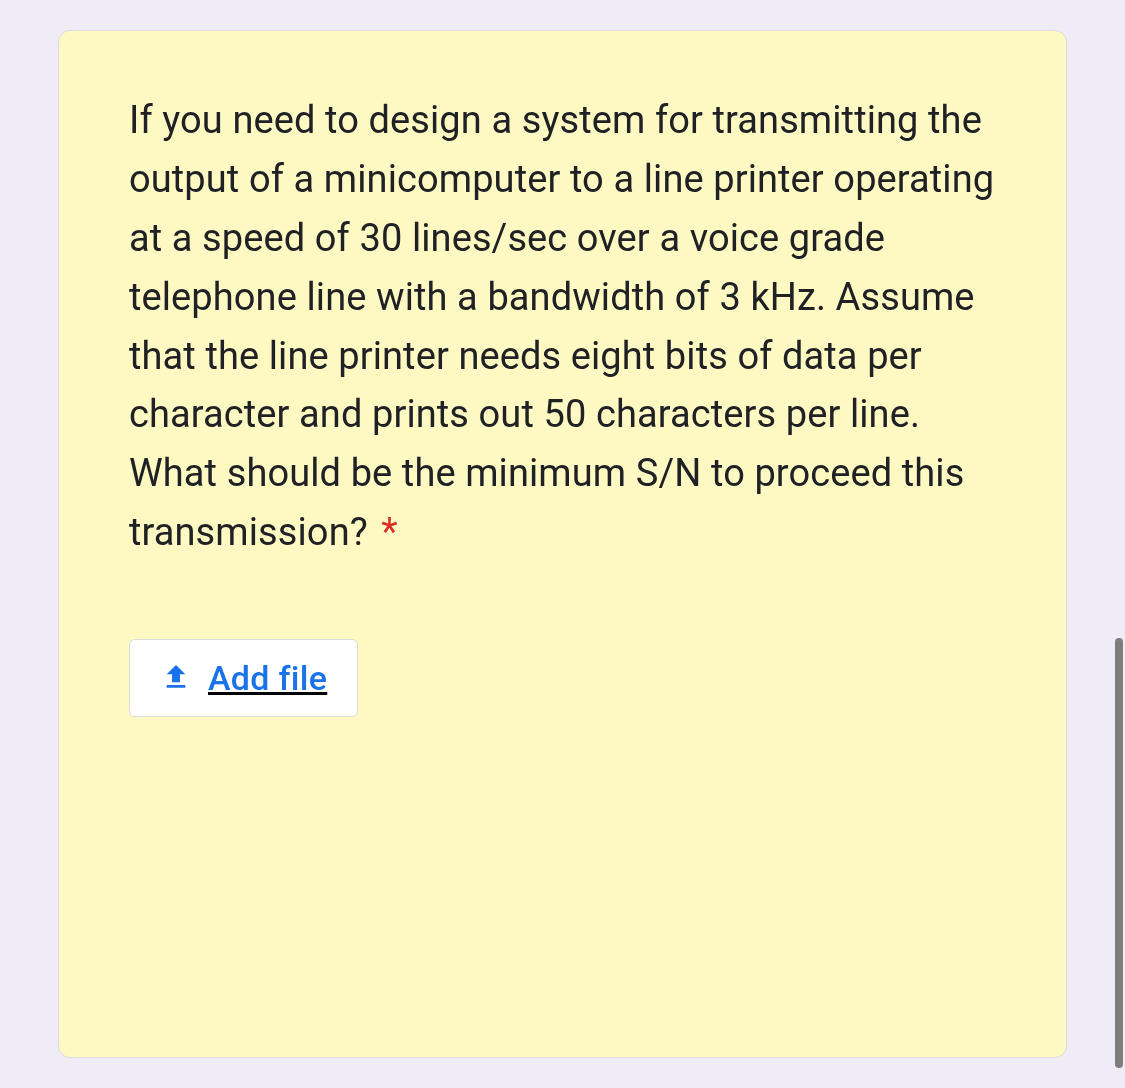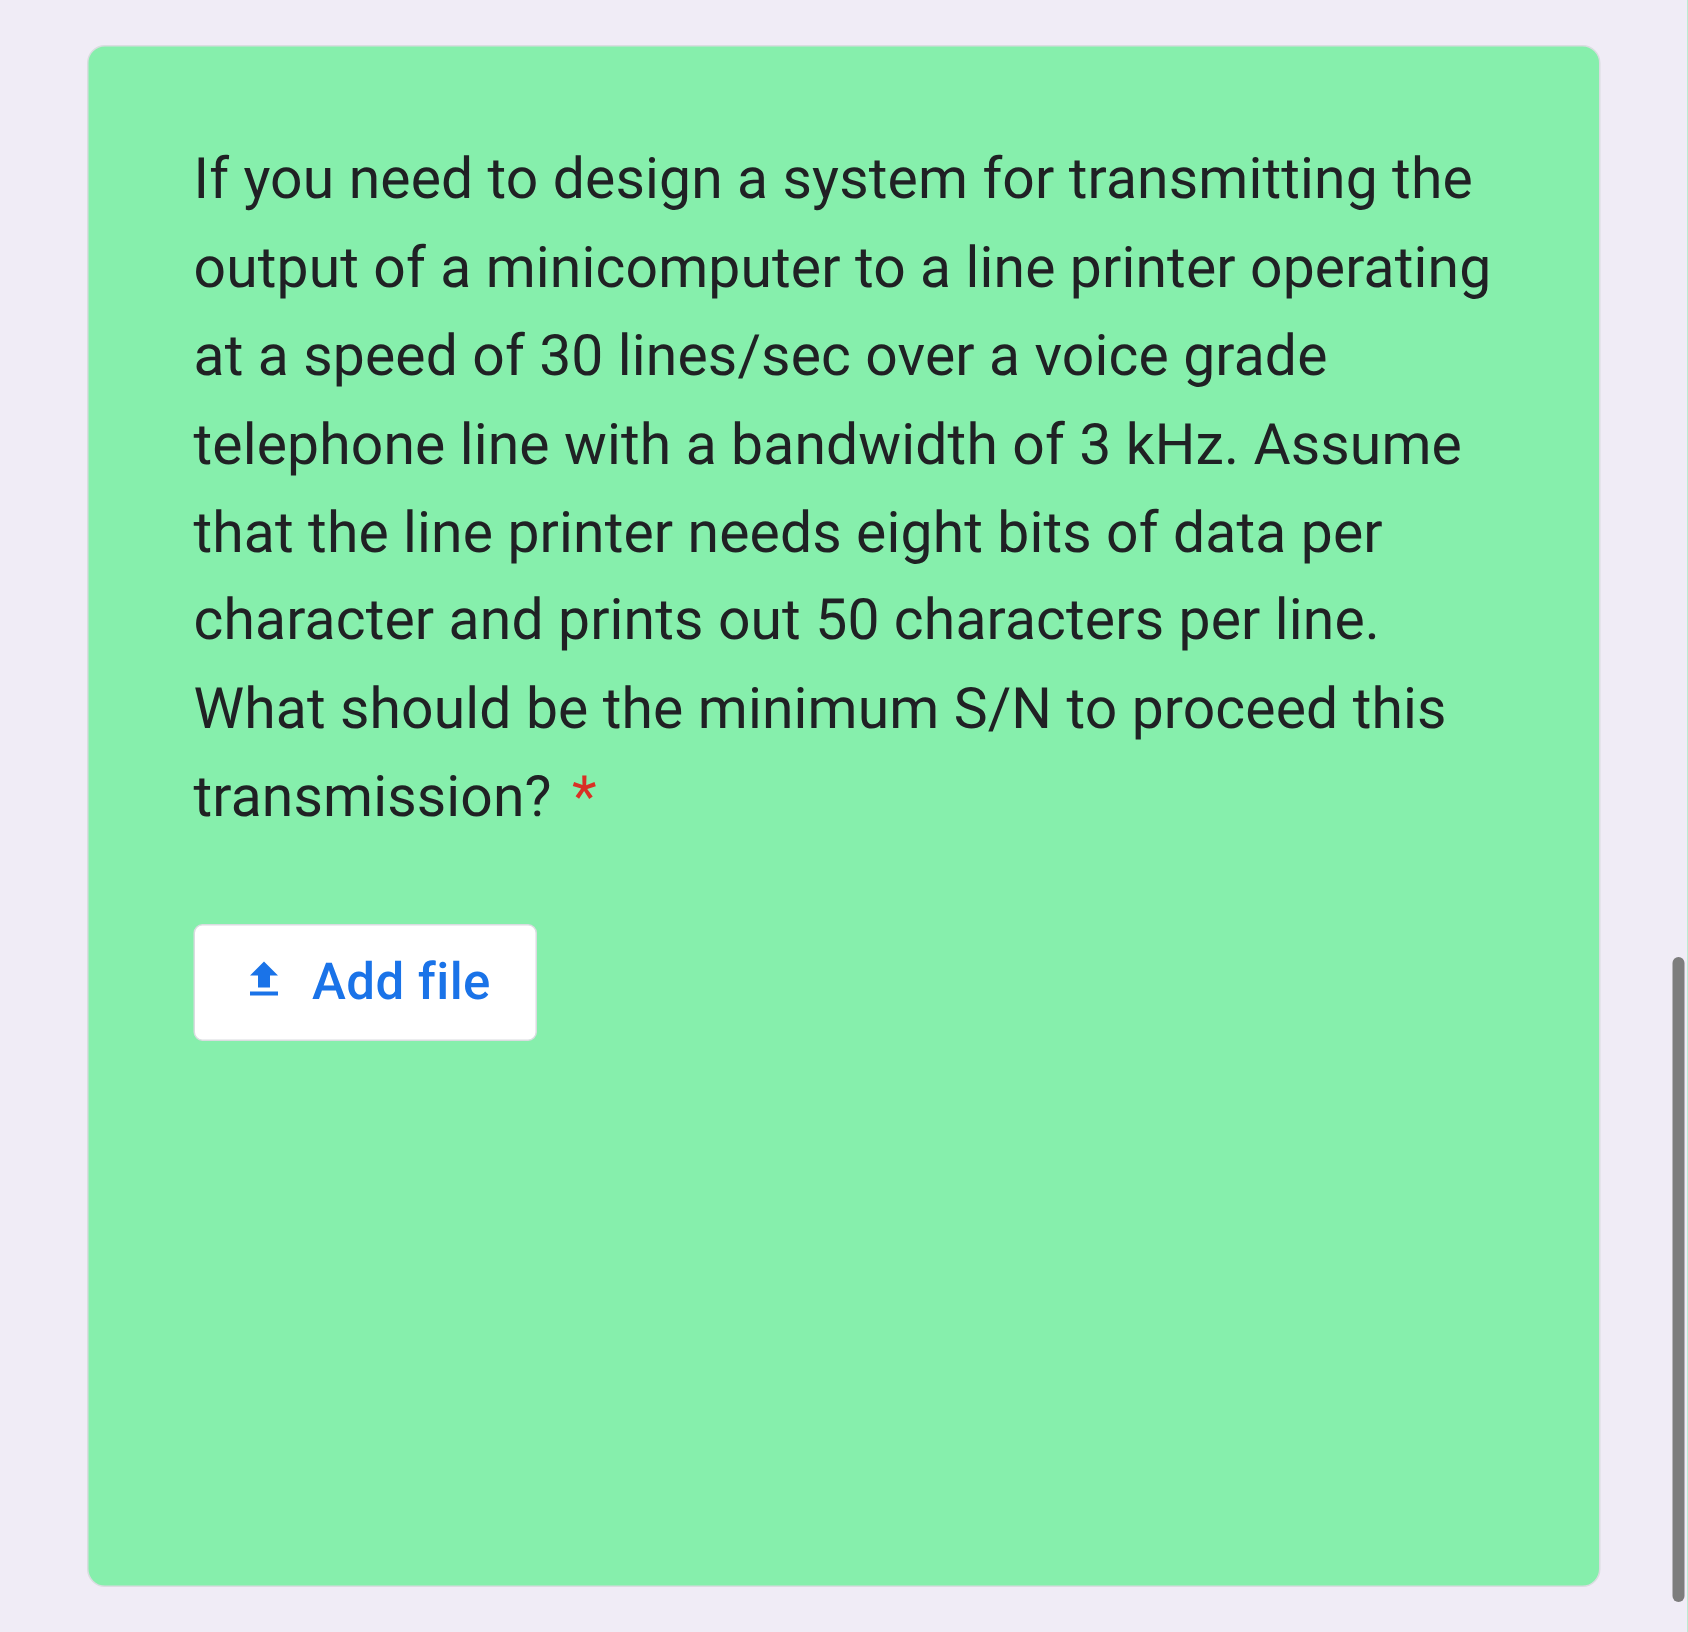--- a/index.html
+++ b/index.html
@@ -9,50 +9,51 @@
     }
     body {
       background-color: #f0ecf6;
       font-family: 'Google Sans', Roboto, Arial, sans-serif;
       width: 1125px;
       height: 1088px;
       padding: 30px 58px 30px 58px;
       position: relative;
     }
     .card {
-      background-color: #86efac;
+      background-color: #fef9c3;
       border-radius: 12px;
       padding: 60px 70px 55px 70px;
       width: 100%;
       height: 100%;
       box-shadow: none;
       border: 1px solid #dadce0;
     }
     .question-text {
       font-size: 38px;
       line-height: 1.55;
       color: #202124;
       font-weight: 400;
       letter-spacing: 0.1px;
     }
     .required-asterisk {
       color: #d93025;
       margin-left: 4px;
     }
     .add-file-button {
-      margin-top: 54px;
+      margin-top: 77px;
       display: inline-flex;
       align-items: center;
       gap: 16px;
       border: 1px solid #dadce0;
       border-radius: 6px;
       background: #ffffff;
       padding: 18px 30px;
       cursor: pointer;
       font-family: inherit;
+      text-decoration: underline;
     }
     .upload-icon-svg {
       width: 32px;
       height: 32px;
       fill: #1a73e8;
     }
     .add-file-label {
       color: #1a73e8;
       font-size: 34px;
       font-weight: 500;

